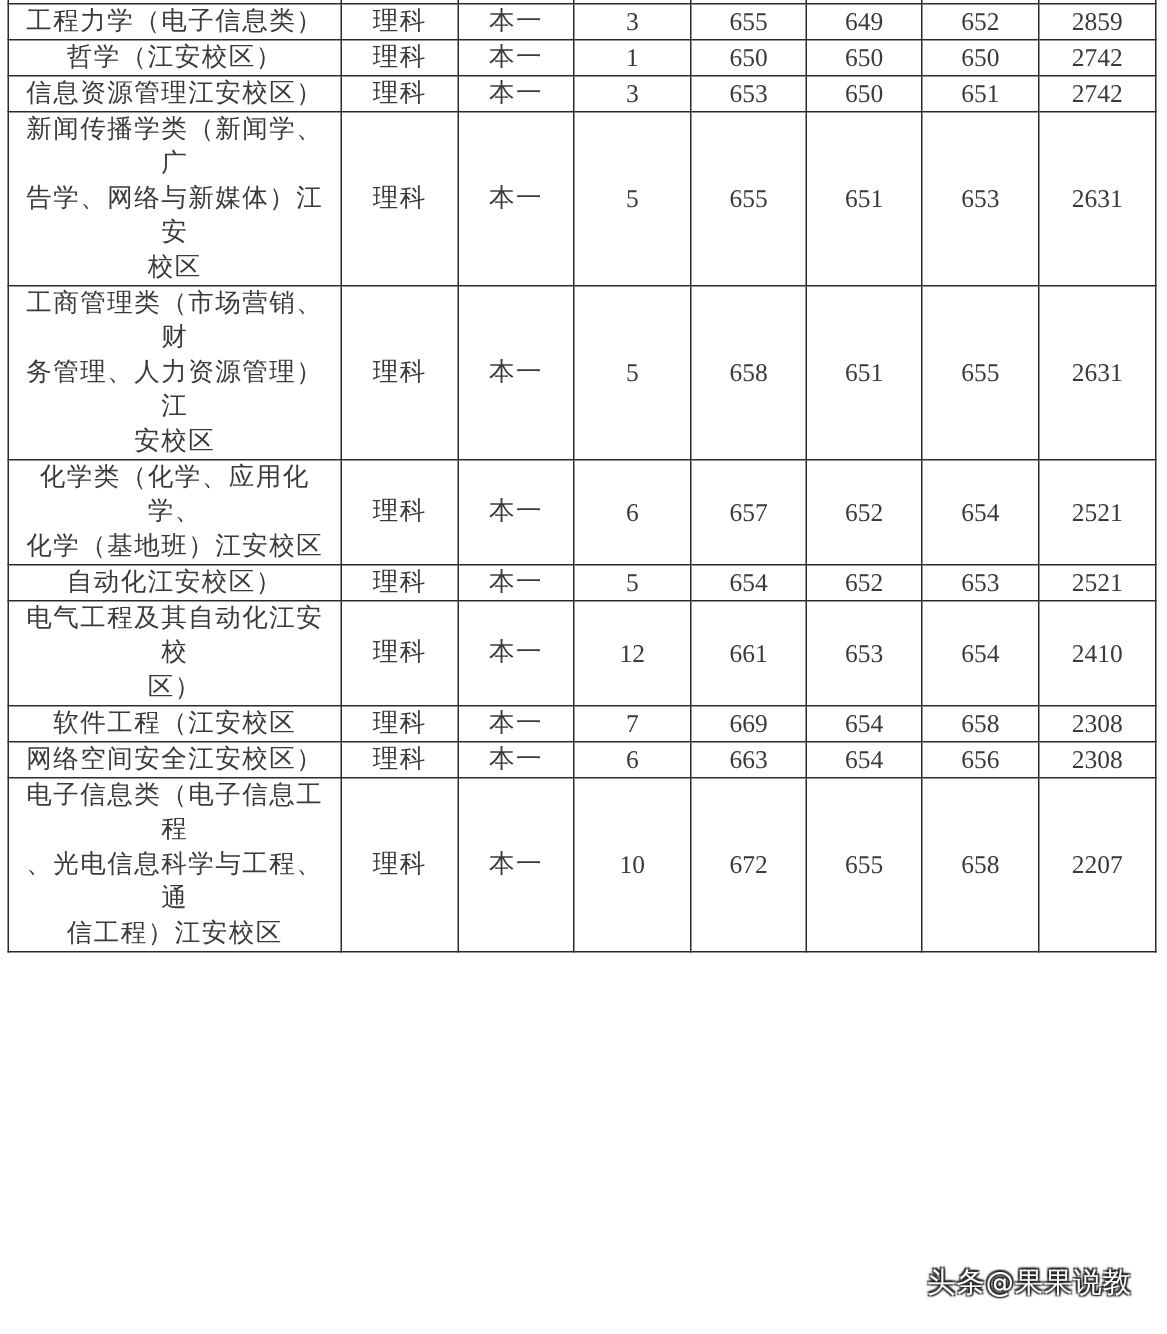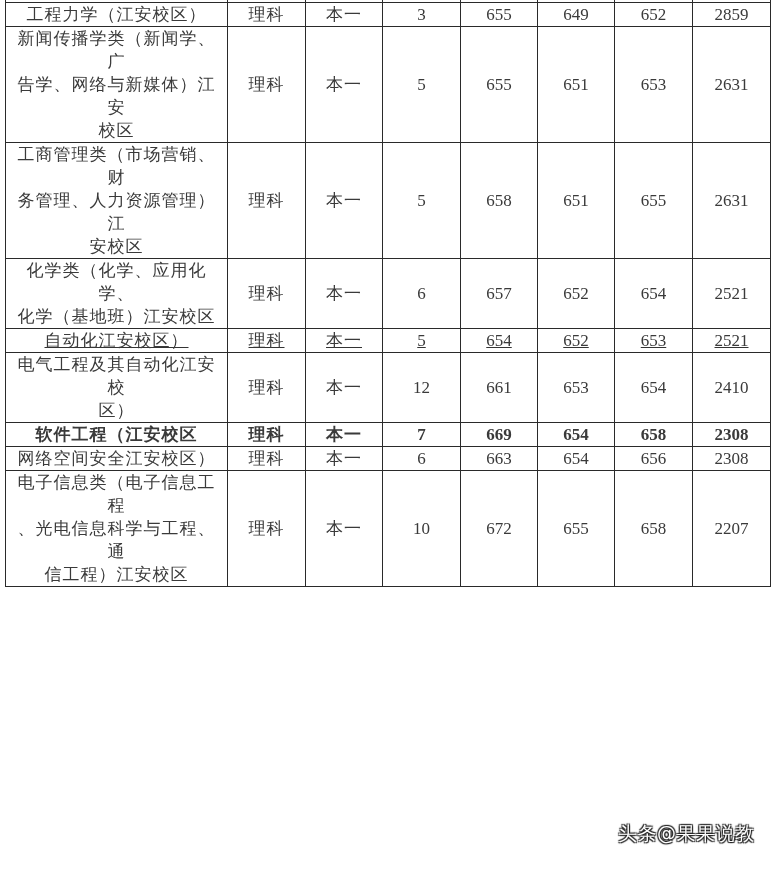--- a/index.html
+++ b/index.html
@@ -5,21 +5,21 @@
   html, body { margin: 0; padding: 0; background: #ffffff; }
   body { width: 778px; height: 889px; overflow: hidden; position: relative;
          font-family: "DejaVu Serif", "Liberation Serif", serif; color: #333; }
   .page { position: absolute; left: 0; top: -3px; width: 778px; }
   table { border-collapse: collapse; position: absolute; left: 5px; top: 0; table-layout: fixed; }
   td { border: 1.5px solid #2a2a2a; text-align: center; vertical-align: middle;
        font-size: 17px; line-height: 23px; padding: 0 3px; color: #3a3a3a; }
   td.name { letter-spacing: 1px; font-size: 17px; }
   td.num { font-family: "Liberation Serif", "DejaVu Serif", serif; font-size: 17px; }
   tr.top-partial td { height: 4px; line-height: 4px; padding: 0; font-size: 1px; }
-  .watermark { position: absolute; left: 618px; top: 824px; font-family: "DejaVu Sans", sans-serif;
+  .watermark { position: absolute; left: 618px; top: 845px; font-family: "DejaVu Sans", sans-serif;
                font-size: 19px; color: #ffffff; letter-spacing: 0.5px;
                text-shadow: 1px 1px 1px #222, -1px -1px 1px #222, 1px -1px 1px #222, -1px 1px 1px #222; }
 </style>
 </head>
 <body>
 
 <div class="page">
   <table>
     <colgroup>
       <col style="width:222px">
@@ -36,28 +36,48 @@
         <td></td>
           <td></td>
           <td></td>
           <td></td>
           <td></td>
           <td></td>
           <td></td>
           <td></td>
       </tr>
         <tr style="height: 23px;">
-          <td class="name">工程力学（江安校区）</td>
+          <td class="name">工程力学（电子信息类）</td>
           <td class="name">理科</td>
           <td class="name">本一</td>
           <td class="num">3</td>
           <td class="num">655</td>
           <td class="num">649</td>
           <td class="num">652</td>
           <td class="num">2859</td>
+        </tr>
+        <tr style="height: 23px;">
+          <td class="name">哲学（江安校区）</td>
+          <td class="name">理科</td>
+          <td class="name">本一</td>
+          <td class="num">1</td>
+          <td class="num">650</td>
+          <td class="num">650</td>
+          <td class="num">650</td>
+          <td class="num">2742</td>
+        </tr>
+        <tr style="height: 23px;">
+          <td class="name">信息资源管理江安校区）</td>
+          <td class="name">理科</td>
+          <td class="name">本一</td>
+          <td class="num">3</td>
+          <td class="num">653</td>
+          <td class="num">650</td>
+          <td class="num">651</td>
+          <td class="num">2742</td>
         </tr>
         <tr style="height: 70px;">
           <td class="name">新闻传播学类（新闻学、广<br>告学、网络与新媒体）江安<br>校区</td>
           <td class="name">理科</td>
           <td class="name">本一</td>
           <td class="num">5</td>
           <td class="num">655</td>
           <td class="num">651</td>
           <td class="num">653</td>
           <td class="num">2631</td>
@@ -75,41 +95,41 @@
         <tr style="height: 47px; margin-top: 47px;">
           <td class="name">化学类（化学、应用化学、<br>化学（基地班）江安校区</td>
           <td class="name">理科</td>
           <td class="name">本一</td>
           <td class="num">6</td>
           <td class="num">657</td>
           <td class="num">652</td>
           <td class="num">654</td>
           <td class="num">2521</td>
         </tr>
-        <tr style="height: 23px; text-decoration: underline;">
+        <tr style="height: 23px;">
           <td class="name">自动化江安校区）</td>
           <td class="name">理科</td>
           <td class="name">本一</td>
           <td class="num">5</td>
           <td class="num">654</td>
           <td class="num">652</td>
           <td class="num">653</td>
           <td class="num">2521</td>
         </tr>
         <tr style="height: 47px;">
           <td class="name">电气工程及其自动化江安校<br>区）</td>
           <td class="name">理科</td>
           <td class="name">本一</td>
           <td class="num">12</td>
           <td class="num">661</td>
           <td class="num">653</td>
           <td class="num">654</td>
           <td class="num">2410</td>
         </tr>
-        <tr style="height: 23px; font-weight: bold;">
+        <tr style="height: 23px;">
           <td class="name">软件工程（江安校区</td>
           <td class="name">理科</td>
           <td class="name">本一</td>
           <td class="num">7</td>
           <td class="num">669</td>
           <td class="num">654</td>
           <td class="num">658</td>
           <td class="num">2308</td>
         </tr>
         <tr style="height: 23px;">

